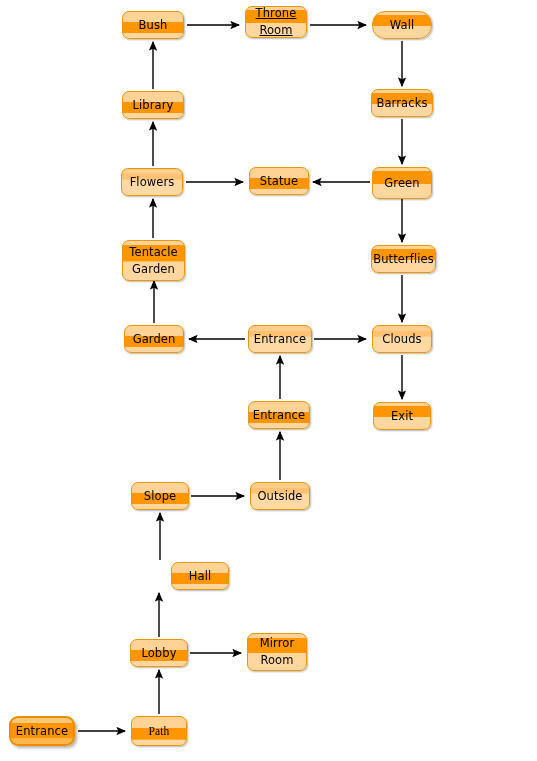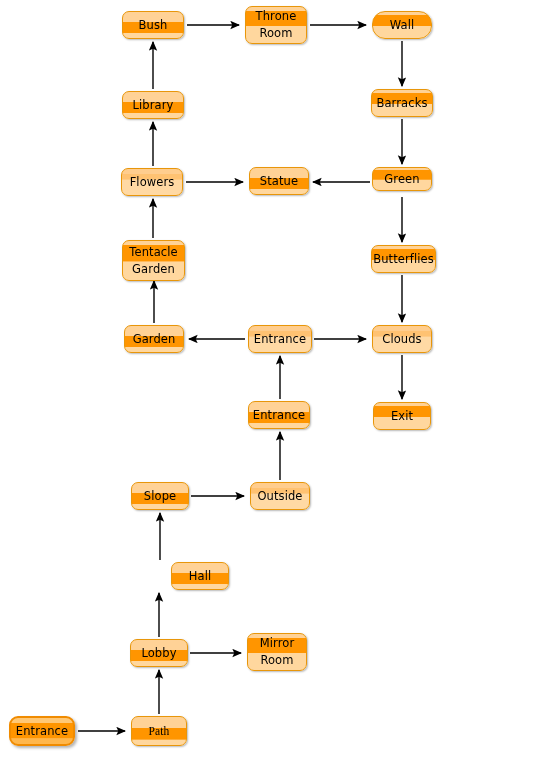--- a/index.html
+++ b/index.html
@@ -140,39 +140,39 @@
         <path d="M 402 197 L 402 242" fill="none" stroke="#000000" stroke-width="1.4" marker-end="url(#arrowhead)"></path>
         <path d="M 402 275 L 402 322" fill="none" stroke="#000000" stroke-width="1.4" marker-end="url(#arrowhead)"></path>
         <path d="M 402 355 L 402 399" fill="none" stroke="#000000" stroke-width="1.4" marker-end="url(#arrowhead)"></path>
       </g>
   </svg>
 
   <div id="nodes-layer">
       <div class="node band-low" style="left: 122px; top: 11px; width: 62px; height: 28px;">
         <span class="node-label"><span class="line1">Bush</span></span>
       </div>
-      <div class="node band-top" style="left: 245px; top: 6px; width: 62px; height: 38px;">
+      <div class="node band-top" style="left: 245px; top: 6px; width: 62px; height: 32px; text-decoration: underline;">
         <span class="node-label"><span class="line1">Throne</span><span class="line2" style="display: block;">Room</span></span>
       </div>
       <div class="node band-top" style="left: 372px; top: 11px; width: 60px; height: 28px; border-radius: 13px;">
         <span class="node-label"><span class="line1">Wall</span></span>
       </div>
       <div class="node band-low" style="left: 122px; top: 91px; width: 62px; height: 28px; align-items: center;">
         <span class="node-label"><span class="line1">Library</span></span>
       </div>
       <div class="node band-top" style="left: 371px; top: 89px; width: 62px; height: 28px;">
         <span class="node-label"><span class="line1">Barracks</span></span>
       </div>
       <div class="node band-light" style="left: 121px; top: 168px; width: 62px; height: 28px; text-align: center;">
         <span class="node-label"><span class="line1">Flowers</span></span>
       </div>
       <div class="node band-low" style="left: 249px; top: 167px; width: 60px; height: 28px;">
         <span class="node-label"><span class="line1">Statue</span></span>
       </div>
-      <div class="node band-top" style="left: 372px; top: 167px; width: 60px; height: 24px;">
+      <div class="node band-top" style="left: 372px; top: 167px; width: 60px; height: 32px;">
         <span class="node-label"><span class="line1">Green</span></span>
       </div>
       <div class="node band-top" style="left: 122px; top: 240px; width: 63px; height: 41px;">
         <span class="node-label"><span class="line1">Tentacle</span><span class="line2" style="display: block;">Garden</span></span>
       </div>
       <div class="node band-top" style="left: 371px; top: 245px; width: 65px; height: 28px;">
         <span class="node-label"><span class="line1">Butterflies</span></span>
       </div>
       <div class="node band-low" style="left: 124px; top: 325px; width: 60px; height: 28px;">
         <span class="node-label"><span class="line1">Garden</span></span>

